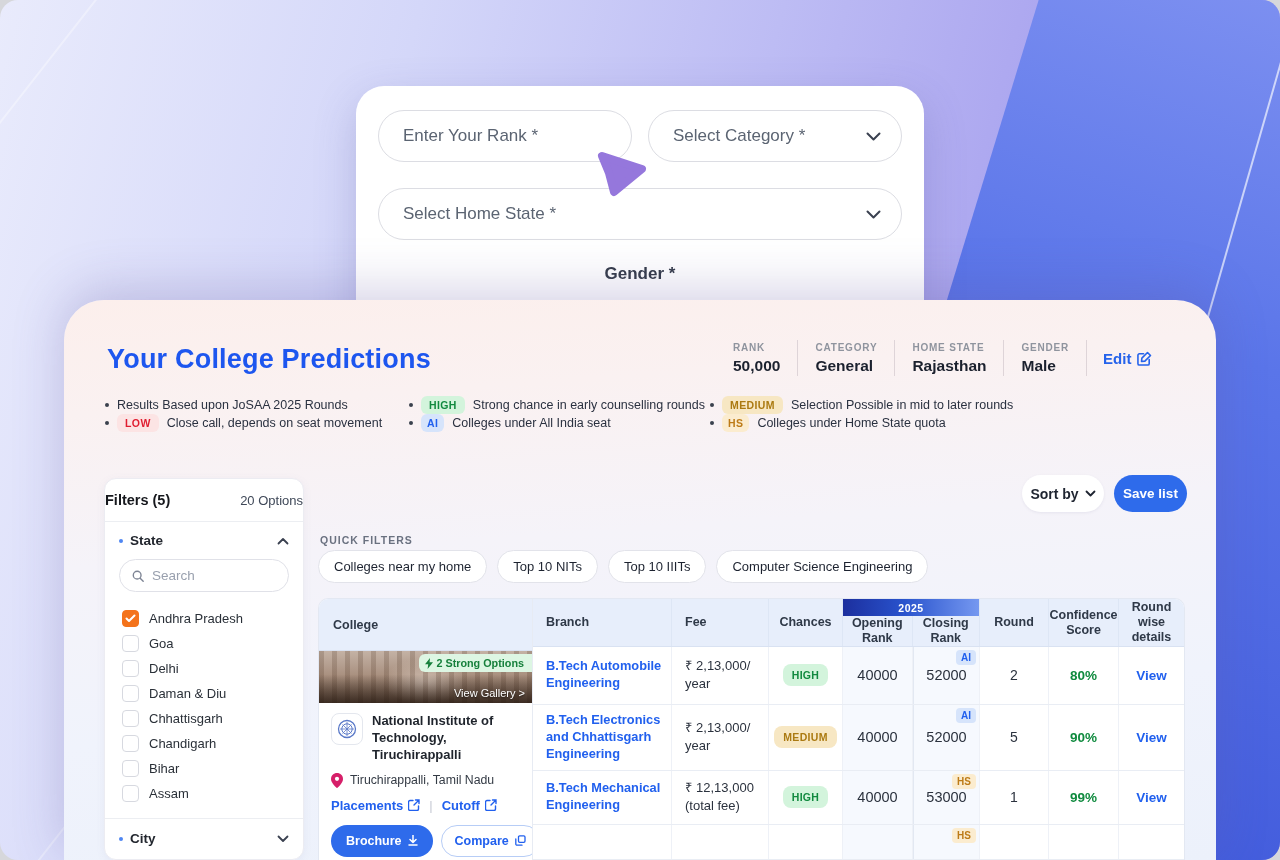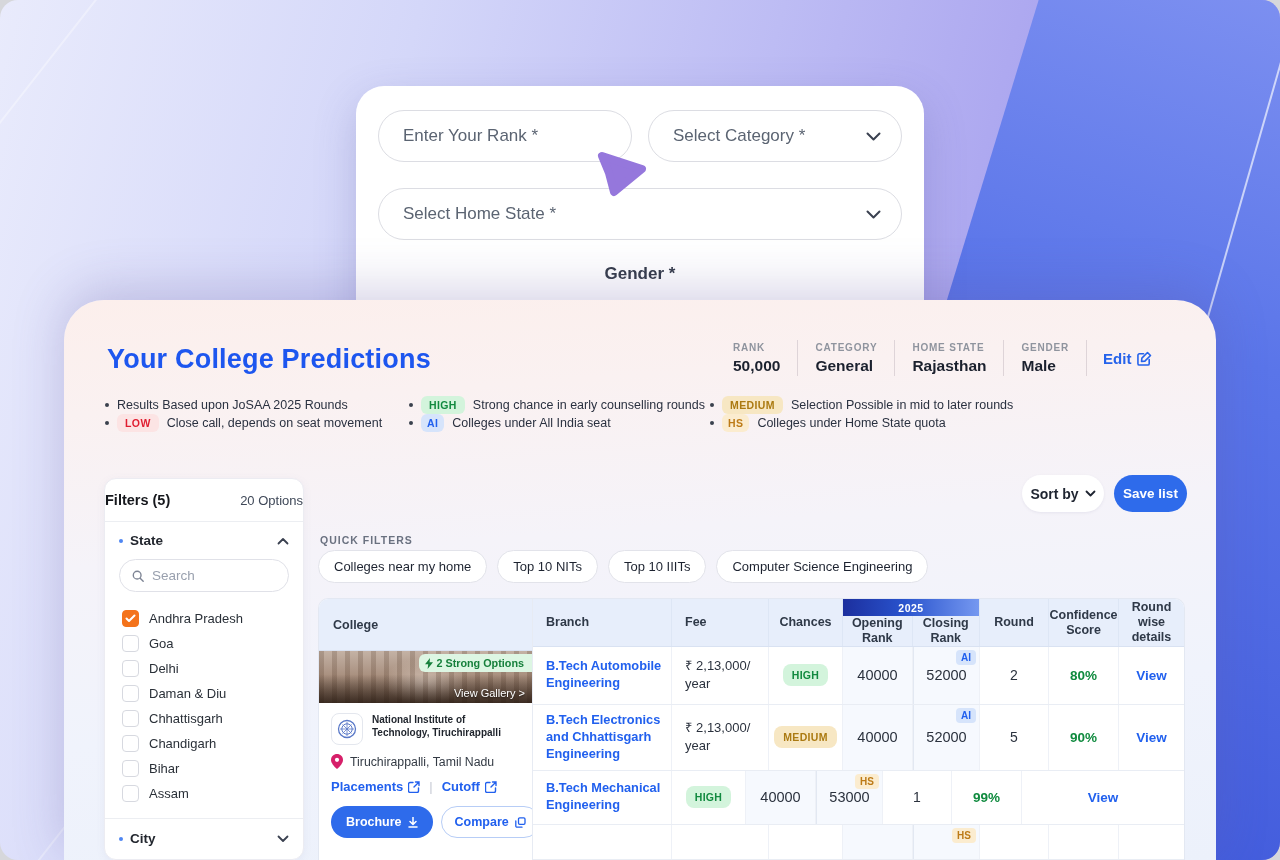--- a/index.html
+++ b/index.html
@@ -152,21 +152,21 @@
              linear-gradient(180deg,#c4b2a5 0%,#a78e7d 50%,#7d6554 100%); }
   .strong-badge { position:absolute; top:3px; right:0; background:#ddf6e3; color:#17803c;
                   font-size:10.8px; font-weight:700; padding:3px 8px 3px 6px; border-radius:6px 0 0 6px;
                   display:flex; align-items:center; gap:3px; }
   .gallery { position:absolute; right:7px; bottom:4px; color:#fff; font-size:11px; cursor:pointer;
              text-shadow:0 1px 2px rgba(0,0,0,.6); }
   .college-info { padding:10px 12px 0; }
   .logo-row { display:flex; gap:9px; align-items:flex-start; }
   .logo { width:32px; height:32px; border:1px solid #e4e7ee; border-radius:8px; background:#fff;
           display:flex; align-items:center; justify-content:center; flex:0 0 auto; }
-  .cname { font-size:10px; font-weight:700; color:#1f242c; line-height:1.3; }
+  .cname { font-size:13px; font-weight:700; color:#1f242c; line-height:1.3; }
   .loc { display:flex; gap:7px; align-items:center; margin-top:9px; font-size:12.3px; color:#343b45; }
   .clinks { display:flex; gap:9px; align-items:center; margin-top:10px; font-size:13px; font-weight:600; color:#2160ee; }
   .clink { display:flex; gap:5px; align-items:center; cursor:pointer; }
   .lsep { color:#c6cad4; font-weight:400; }
   .cta-row { display:flex; gap:8px; margin-top:12px; }
   .btn-brochure { background:#2e6beb; color:#fff; border:none; border-radius:999px; padding:9px 15px;
                   font-size:12.5px; font-weight:700; font-family:"Liberation Sans",sans-serif;
                   display:flex; gap:6px; align-items:center; cursor:pointer; }
   .btn-compare { background:#fff; color:#2160ee; border:1.5px solid #b7cdf6; border-radius:999px; padding:8px 13px;
                  font-size:12.5px; font-weight:700; font-family:"Liberation Sans",sans-serif;
@@ -471,20 +471,24 @@
           </div>
           <div class="td td-round w-round">5</div>
           <div class="td td-conf w-conf">90%</div>
           <div class="td w-det">
             <span class="td-view">View</span>
           </div>
         </div>
 
         <div class="trow r3">
           <div class="td td-branch w-branch">B.Tech Mechanical Engineering</div>
+          <div class="td td-fee w-fee">
+            <span>₹ 12,13,000</span>
+            <span>(total fee)</span>
+          </div>
           <div class="td w-chance">
             <span class="chance-badge b-high">HIGH</span>
           </div>
           <div class="td td-rank w-open">40000</div>
           <div class="td td-rank td-close w-close">
             <span class="quota q-hs">HS</span>
             <span>53000</span>
           </div>
           <div class="td td-round w-round">1</div>
           <div class="td td-conf w-conf">99%</div>

